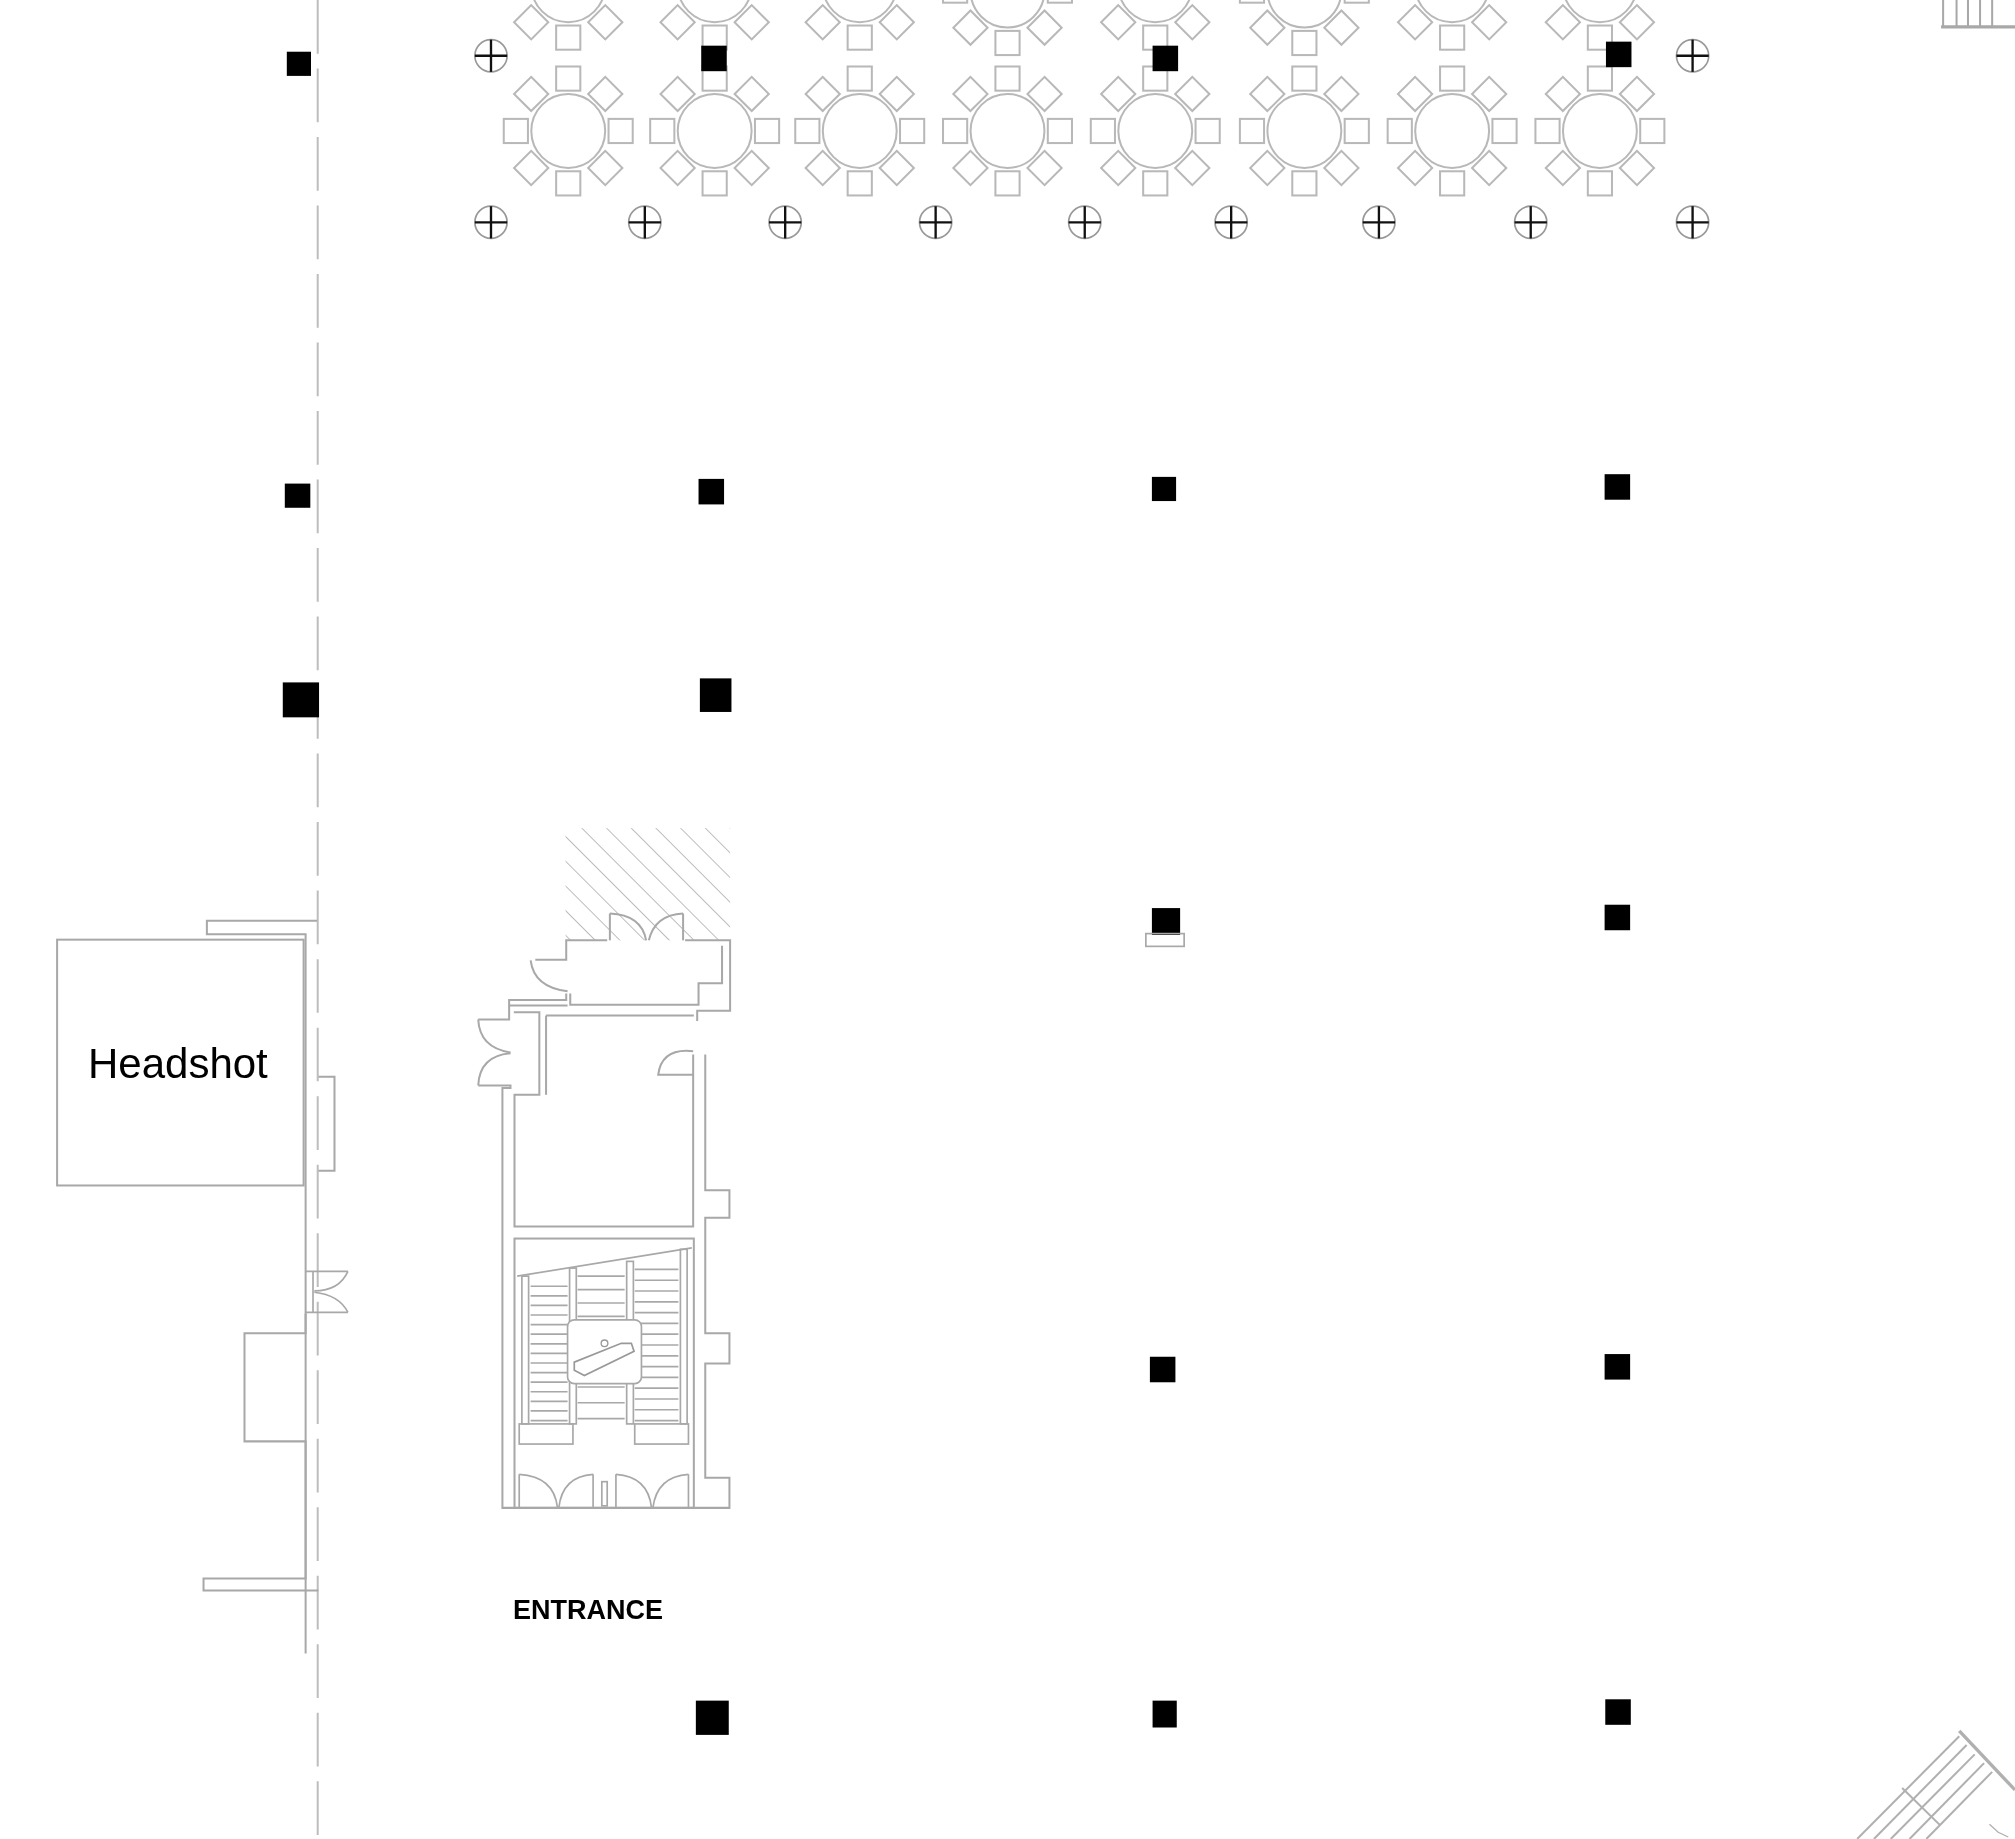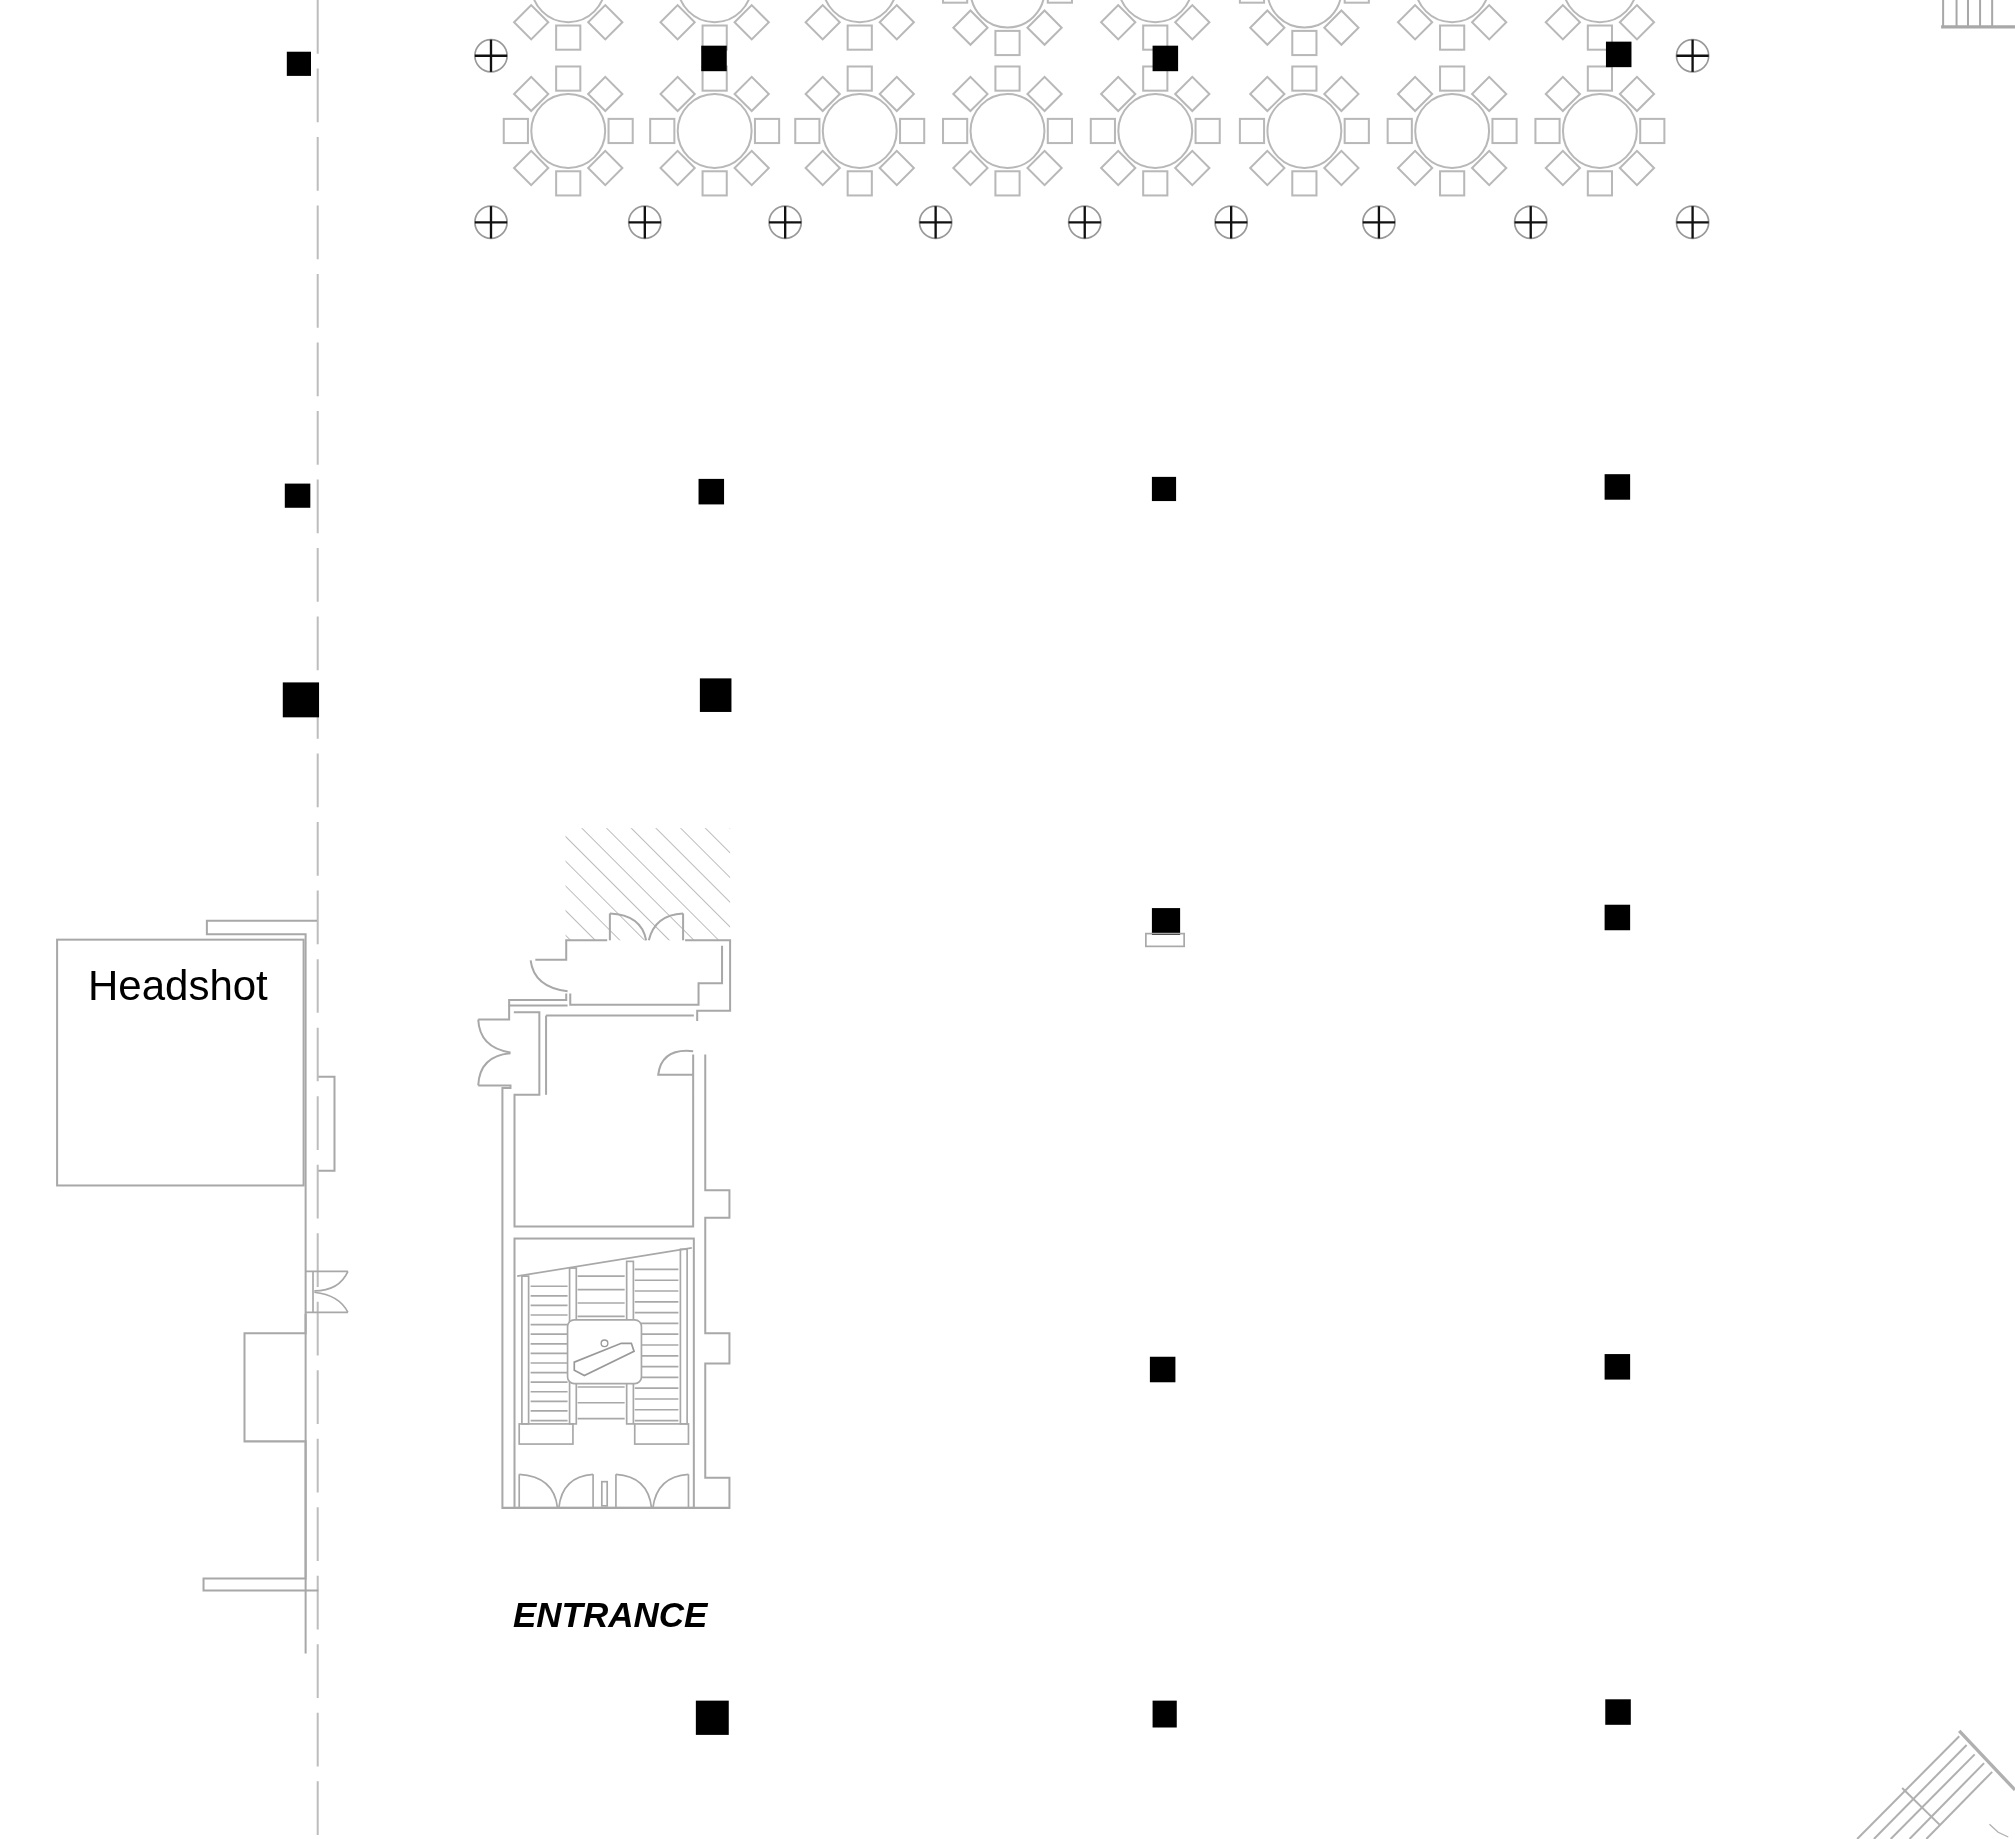--- a/index.html
+++ b/index.html
@@ -1,20 +1,20 @@
 <!DOCTYPE html>
 <html style="font-size:10.7px"><head>
 <meta charset="utf-8">
 <style>
   html, body { margin: 0; padding: 0; background: #ffffff; }
   body { width: 2015px; height: 1839px; position: relative; overflow: hidden; font-family: "Liberation Sans", sans-serif; }
   #plan { position: absolute; left: 0; top: 0; width: 2015px; height: 1839px; }
   .label { position: absolute; color: #000; font-family: "Liberation Sans", sans-serif; white-space: nowrap; line-height: 1; }
   .label-room { font-size: 42px; font-weight: normal; }
-  .label-entrance { font-size: 35px; font-weight: bold; font-style: italic; }
+  .label-entrance { font-size: 27px; font-weight: bold; }
 </style>
 </head>
 <body>
 
 <svg id="plan" xmlns="http://www.w3.org/2000/svg" width="2015" height="1839" viewBox="0 0 3000 2738">
   <defs>
     <pattern id="hatch" patternUnits="userSpaceOnUse" width="26" height="26" patternTransform="rotate(-45)">
       <line x1="0" y1="0" x2="0" y2="26" stroke="#b0b0b0" stroke-width="2.5"></line>
     </pattern>
   </defs>
@@ -406,15 +406,15 @@
     <line x1="2917" y1="2585" x2="2765" y2="2738"></line>
     <line x1="2928" y1="2598" x2="2790" y2="2738"></line>
     <line x1="2940" y1="2612" x2="2815" y2="2738"></line>
     <line x1="2954" y1="2625" x2="2843" y2="2738"></line>
     <line x1="2966" y1="2638" x2="2868" y2="2738"></line>
     <line x1="2832" y1="2662" x2="2888" y2="2717"></line>
     <path d="M2962,2716 L2975,2728 L2990,2735" stroke-width="2"></path>
   </g>
 </svg>
 
-<div class="label label-room" style="left:88px; top:965px;text-align:right;">Headshot</div>
+<div class="label label-room" style="left:88px; top:1043px;text-align:right;">Headshot</div>
 <div class="label label-entrance" style="left:513px; top:1597px;">ENTRANCE</div>
 
 
 </body></html>

